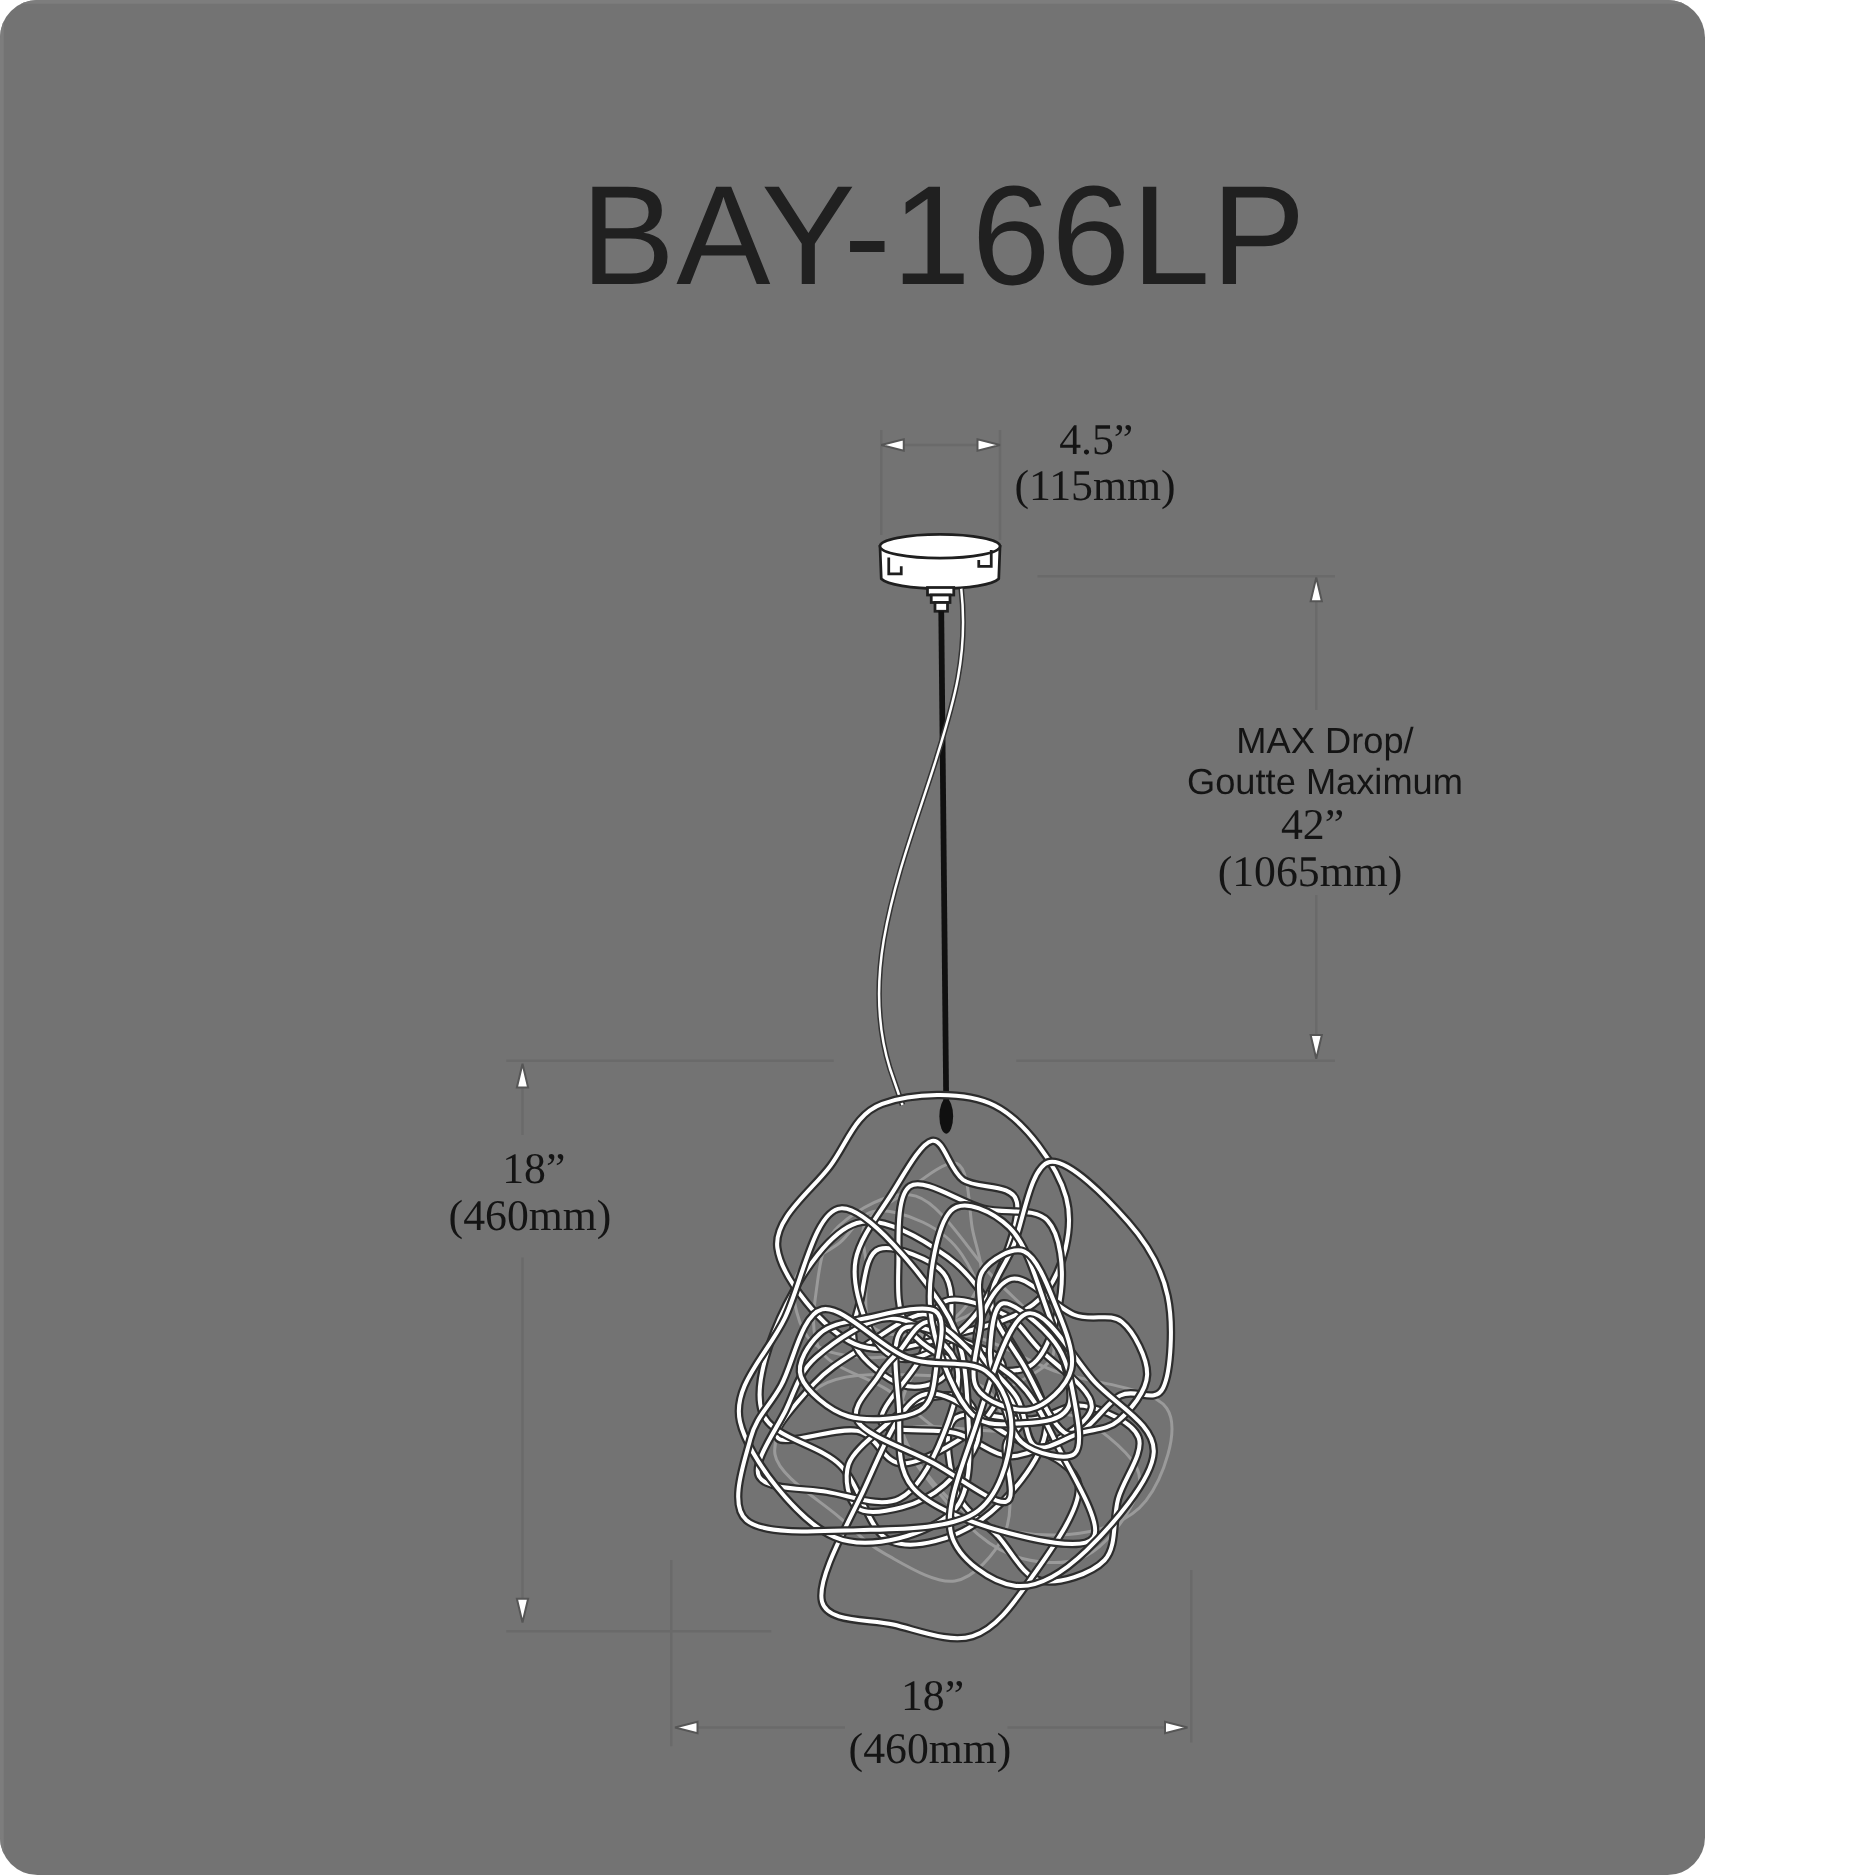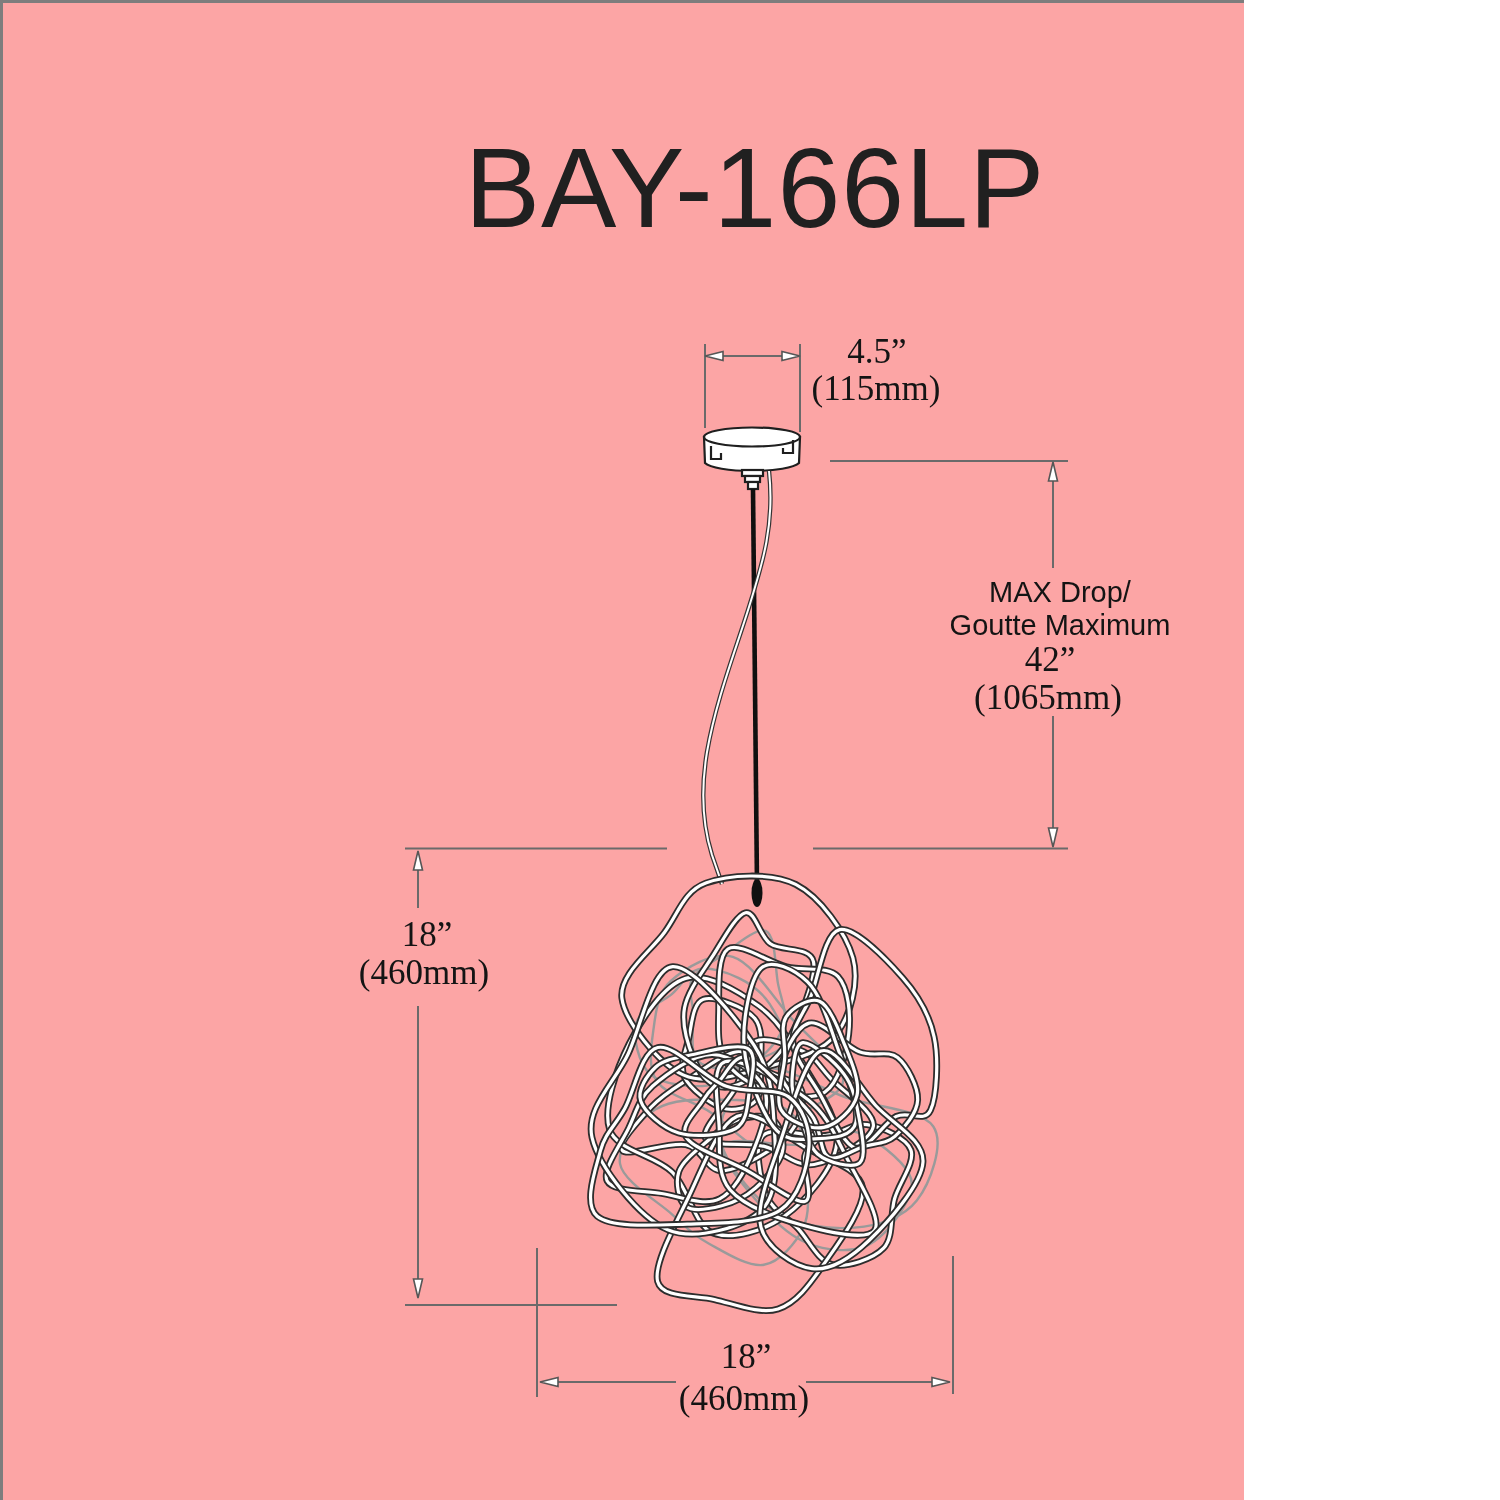--- a/index.html
+++ b/index.html
@@ -1,16 +1,16 @@
 <!DOCTYPE html>
 <html><head>
 <meta charset="utf-8">
 <style>
   html,body{margin:0;padding:0;background:#ffffff;}
-  .stage{position:relative;width:1244px;height:1500px;background:#fca5a5;overflow:hidden;}
+  .stage{position:relative;width:1364px;height:1500px;background:#737373;overflow:hidden;border-radius:30px;}
   svg{display:block;}
   .title-text{font-family:"Liberation Sans","DejaVu Sans",sans-serif;font-size:113px;font-weight:400;letter-spacing:1px;fill:#202020;}
   .dim-serif{font-family:"Liberation Serif","DejaVu Serif",serif;font-size:35px;fill:#141414;}
   .dim-sans{font-family:"Liberation Sans","DejaVu Sans",sans-serif;font-size:29px;fill:#141414;}
   .dimline{stroke:#6a6a6a;stroke-width:2;fill:none;}
   .arrowhead{fill:#ffffff;stroke:#565656;stroke-width:1.6;}
   .fixture{stroke:#1f1f1f;stroke-width:2.2;fill:none;}
   .fixture-filled{stroke:#1f1f1f;stroke-width:2.2;fill:#ffffff;}
 </style>
 </head>

